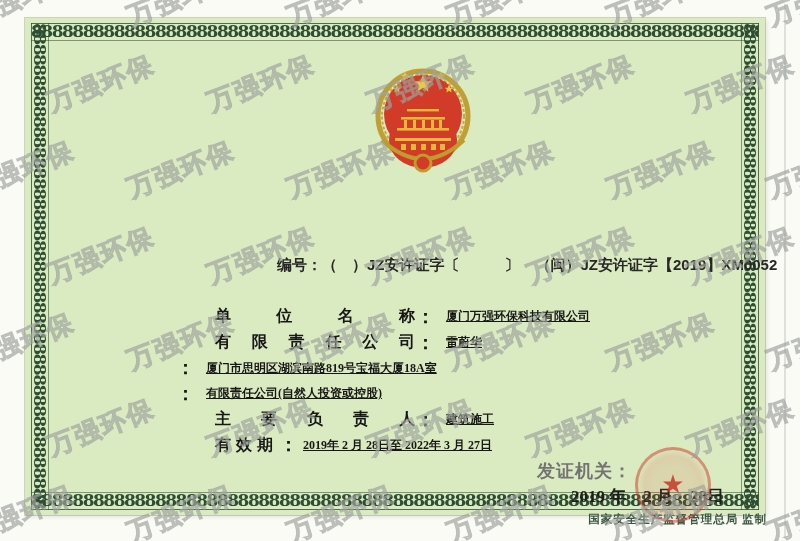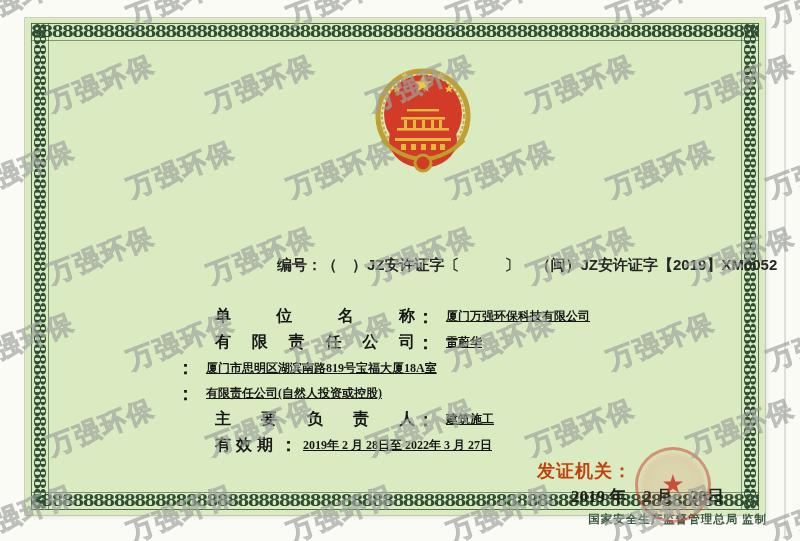--- a/index.html
+++ b/index.html
@@ -25,21 +25,21 @@
   .fields{position:absolute;left:150px;top:286px;z-index:3;}
   .frow{display:flex;align-items:center;height:25.7px;color:#171717;}
   .flabel{display:inline-block;width:200px;font-size:16px;font-weight:bold;
           text-align:justify;text-align-last:justify;text-justify:inter-word;margin-left:40px;}
   .flabel.pack{width:auto;letter-spacing:5px;text-align:left;text-align-last:left;font-family:Liberation Serif, serif;}
   .fcolon{font-size:19px;font-weight:bold;margin-left:1px;}
   .fvalue{font-size:12px;font-weight:600;margin-left:11px;white-space:pre;
           font-family:"Liberation Serif",serif;text-decoration:underline;}
   .fvalue.tight{margin-left:5px;}
   .issuer{position:absolute;left:512px;top:441px;font-size:18px;font-weight:bold;
-          color:#c2410c;letter-spacing:1px;z-index:3;}
+          color:#737373;letter-spacing:1px;z-index:3;}
   .issue-date{position:absolute;left:546px;top:467px;font-size:17px;font-weight:600;
           color:#1d1d1d;white-space:pre;font-family:"Liberation Serif",serif;z-index:3;}
   .seal{position:absolute;left:610px;top:429px;width:70px;height:70px;border-radius:50%;
         border:3px solid rgba(201,62,45,.5);z-index:4;
         background:radial-gradient(circle, rgba(215,85,60,.14) 35%, rgba(215,85,60,.18) 58%, rgba(215,85,60,.04) 72%, transparent 78%);}
   .seal-star{position:absolute;left:50%;top:50%;transform:translate(-50%,-54%);
         color:rgba(198,55,40,.85);font-size:26px;line-height:1;}
   .footer{position:absolute;right:33px;top:512px;font-size:11.5px;font-weight:bold;
         color:#3a5740;letter-spacing:1px;font-family:"Liberation Serif",serif;z-index:2;}
   .watermarks{position:absolute;inset:0;pointer-events:none;z-index:30;}

